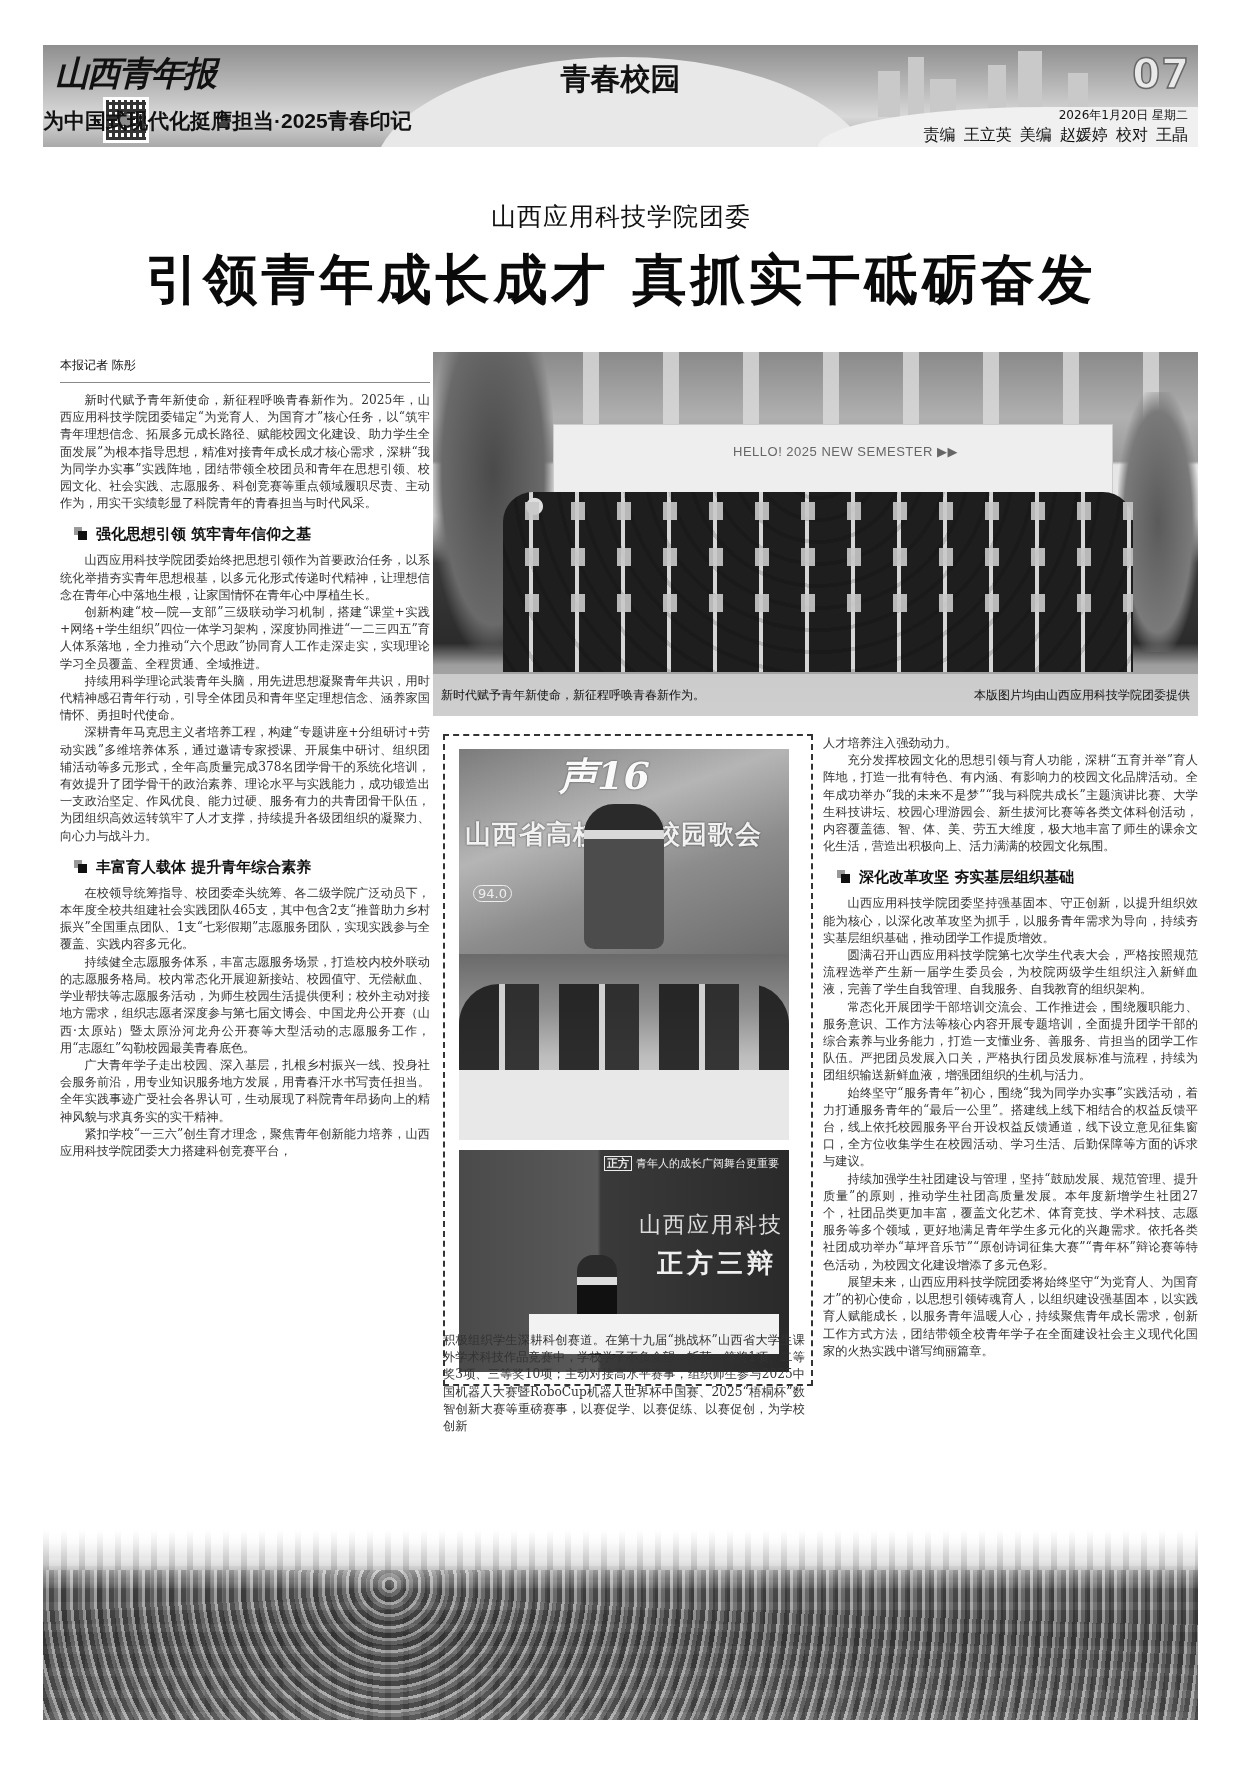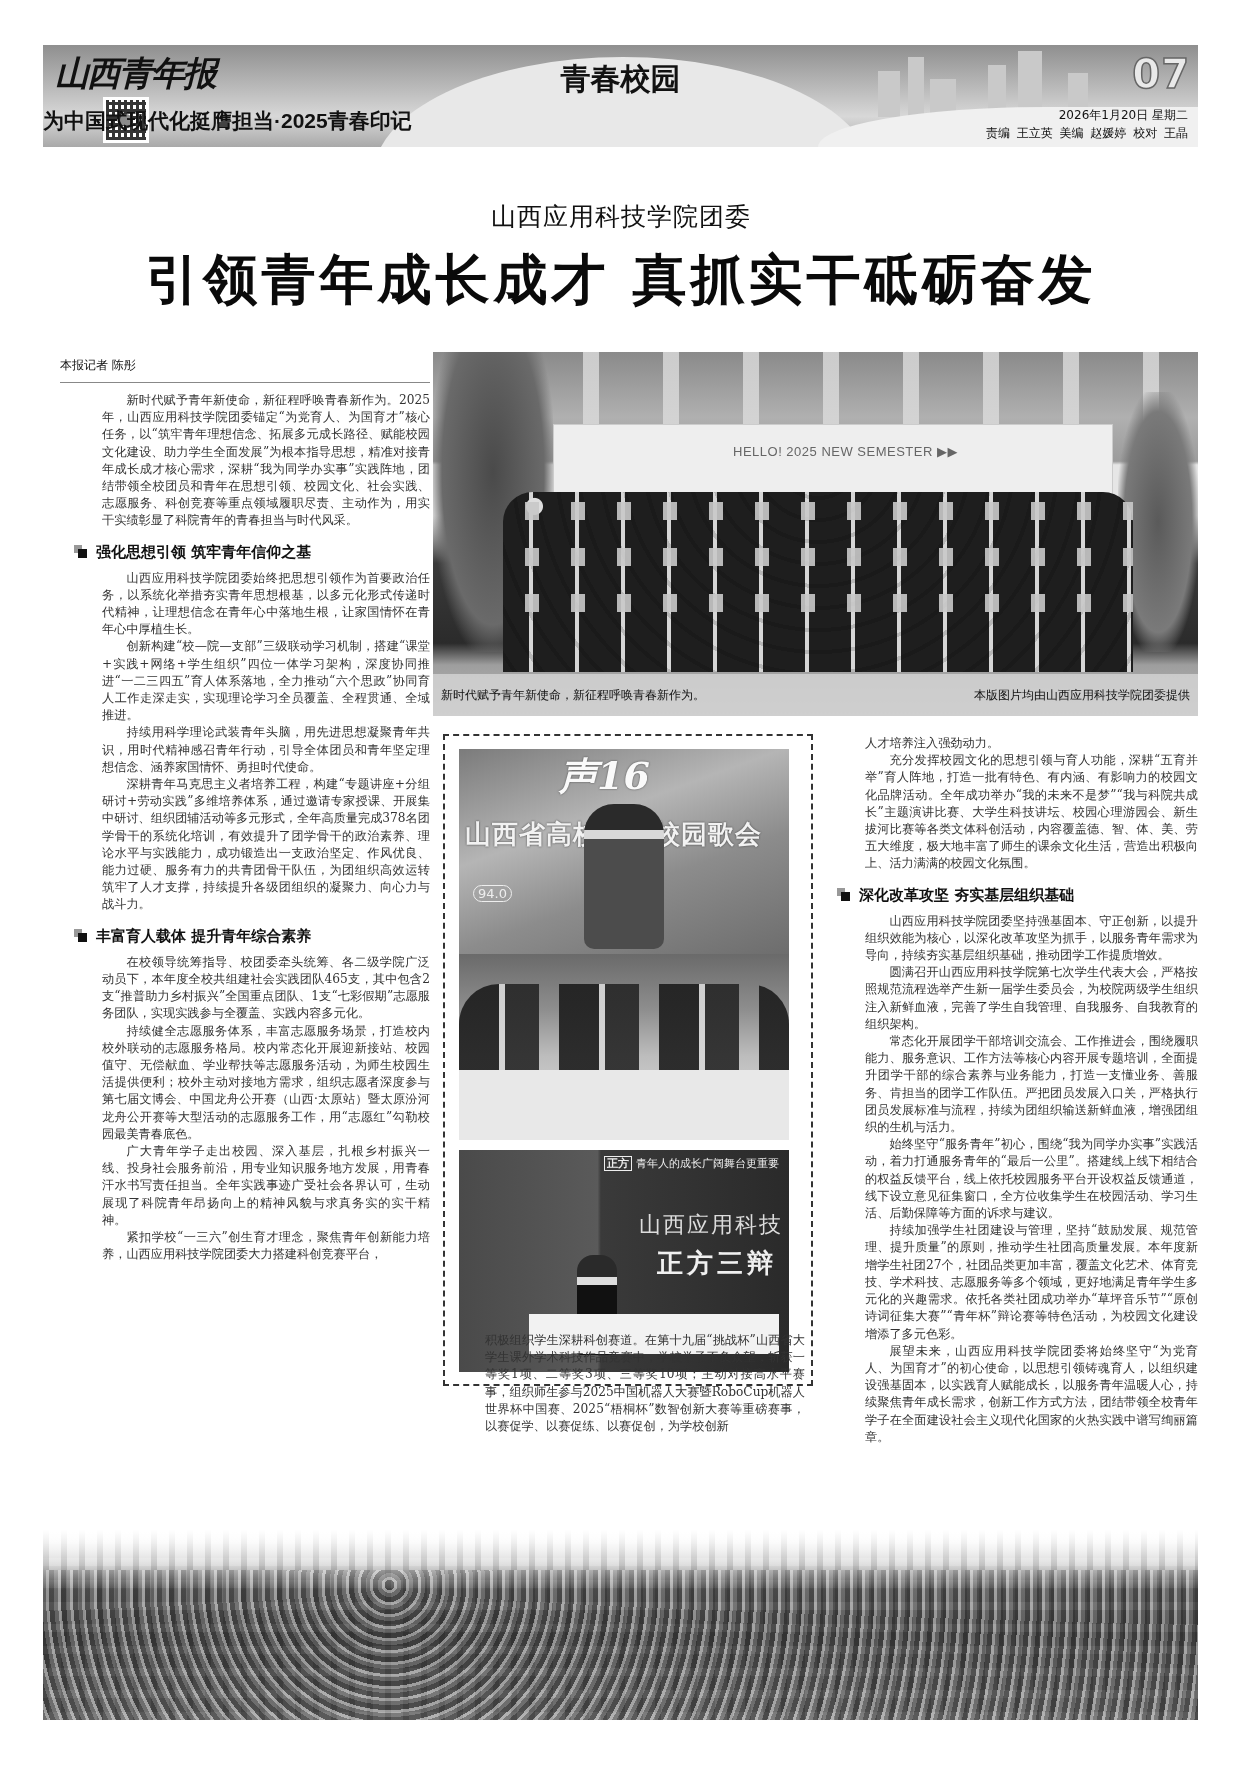--- a/index.html
+++ b/index.html
@@ -52,21 +52,21 @@
     position: absolute; right: 8px; top: 6px; font-family: "DejaVu Sans", sans-serif;
     font-weight: bold; font-size: 40px; color: #e9e9e9;
     -webkit-text-stroke: 1.5px #666; letter-spacing: 1px;
   }
   .issue-date {
     position: absolute; right: 10px; top: 62px; font-family: "DejaVu Sans", sans-serif;
     font-size: 12px; color: #111;
   }
   .editors {
     position: absolute; right: 10px; top: 80px; font-family: "DejaVu Sans", sans-serif;
-    font-size: 12px; color: #111; word-spacing: 3px;
+    font-size: 16px; color: #111; word-spacing: 3px;
   }
 
   
   .kicker {
     position: absolute; left: 0; width: 1242px; top: 200px; text-align: center;
     font-family: "DejaVu Sans", sans-serif; font-size: 25px; color: #111; letter-spacing: 1px;
   }
   .headline {
     position: absolute; left: 0; width: 1242px; top: 244px; text-align: center;
     font-family: "DejaVu Sans", sans-serif; font-weight: bold; font-size: 54px; color: #0a0a0a;
@@ -75,21 +75,21 @@
 
   
   .byline {
     position: absolute; left: 60px; top: 357px; font-family: "DejaVu Sans", sans-serif;
     font-size: 12px; color: #111;
   }
   .byline-rule { position: absolute; left: 60px; top: 382px; width: 370px; height: 1px; background: #888; }
 
   
   .col { position: absolute; font-size: 12.2px; line-height: 17.2px; color: #333; text-align: justify; }
-  .col p { text-indent: 2em; margin-left: 42px; }
+  .col p { text-indent: 2em; }
   .col p.cont { text-indent: 0; }
   .col-left { left: 60px; top: 392px; width: 370px; }
   .col-mid { left: 443px; top: 1332px; width: 362px; }
   .col-right { left: 823px; top: 735px; width: 375px; }
 
   .subhead {
     display: flex; align-items: center; font-family: "DejaVu Sans", sans-serif;
     font-weight: bold; font-size: 15px; color: #111; margin: 12px 0 8px 14px; line-height: 20px;
   }
   .subhead .mark { position: relative; width: 14px; height: 14px; margin-right: 8px; }

